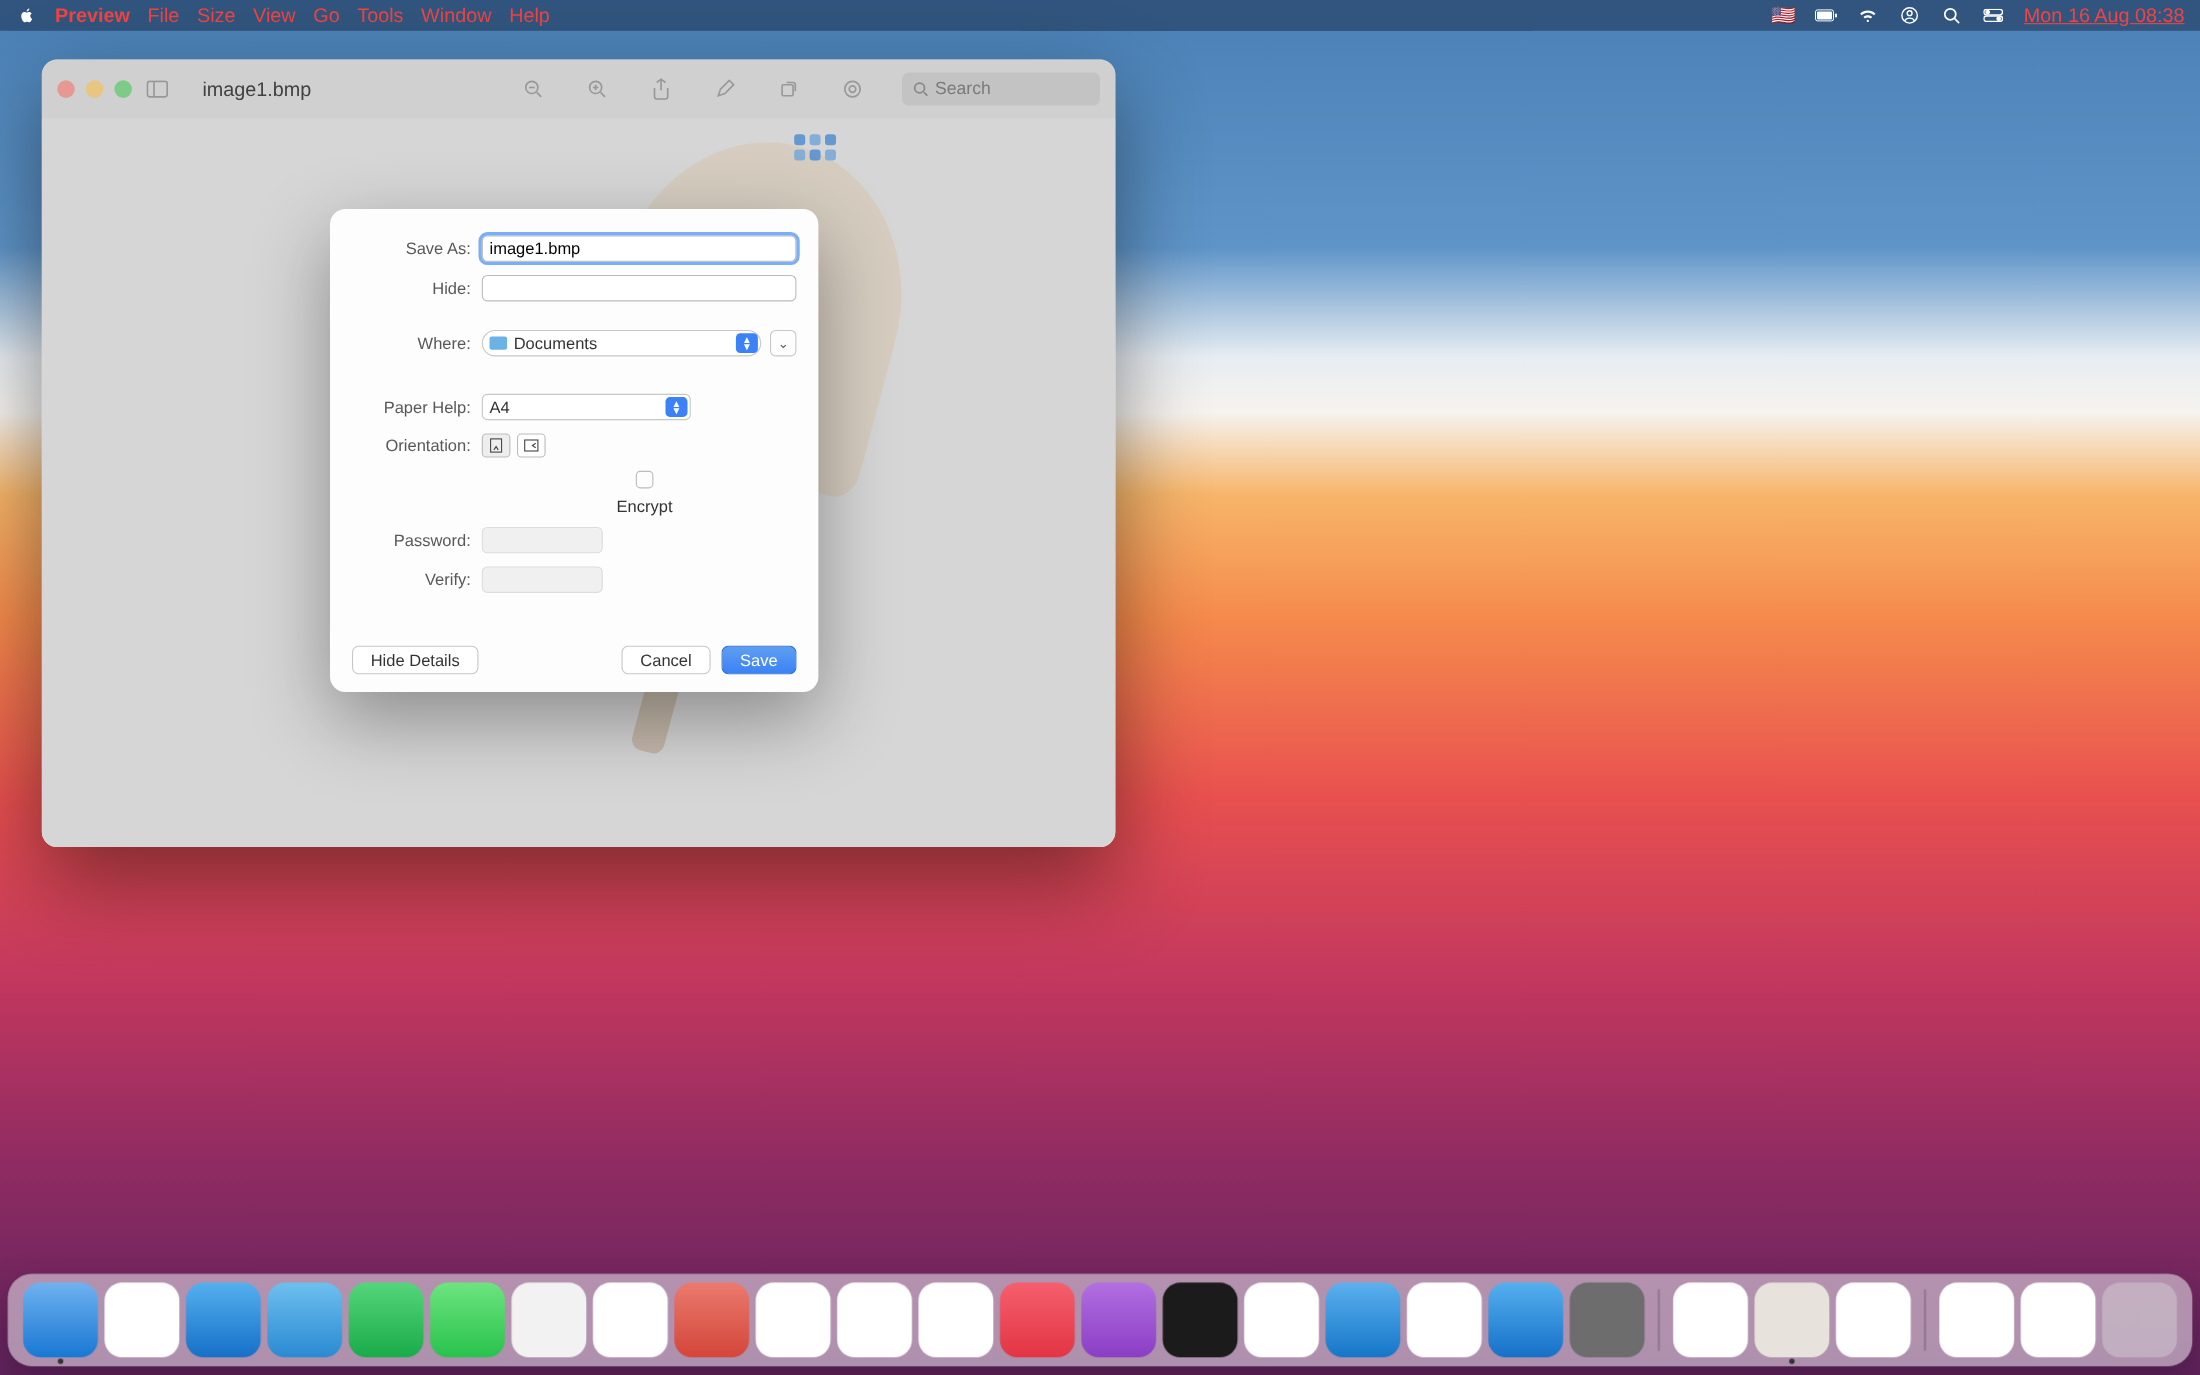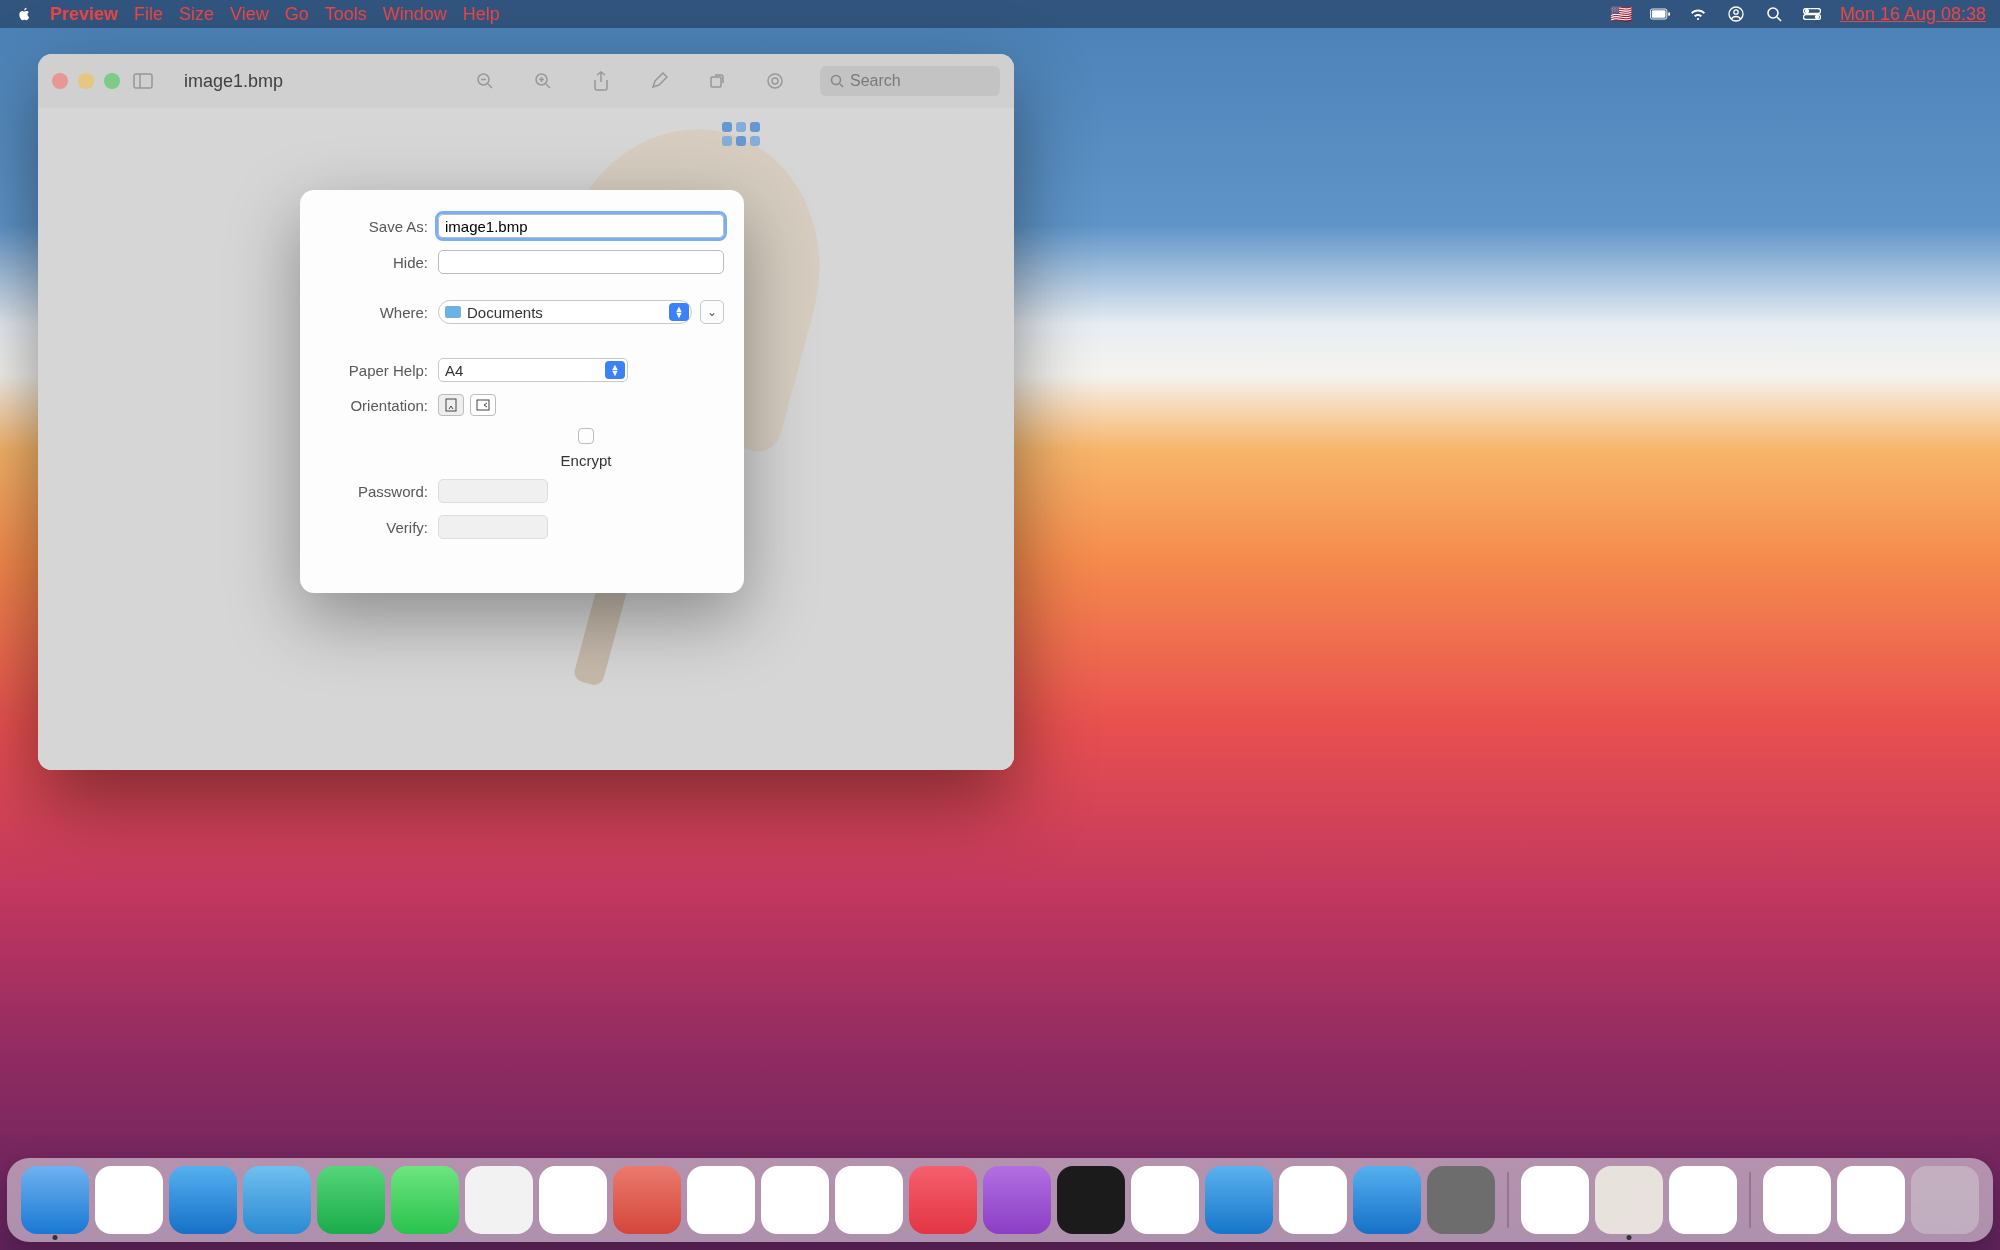--- a/index.html
+++ b/index.html
@@ -274,20 +274,26 @@
   </div>
   <div class="row pw-row">
     <label>Password:</label>
     <div class="field" style="max-width:110px"><input type="text" disabled="" style=""></div>
   </div>
   <div class="row pw-row">
     <label>Verify:</label>
     <div class="field" style="max-width:110px"><input type="text" disabled="" style=""></div>
   </div>
   <div class="divider"></div>
+  <div class="btnrow">
+    <div class="btn">Hide Details</div>
+    <div class="spacer"></div>
+    <div class="btn">Cancel</div>
+    <div class="btn primary">Save</div>
+  </div>
 </div>
 
 <div class="dock">
   <div class="app a1 running">
       <span class="dot"></span>
     </div>
   <div class="app a2"></div>
   <div class="app a3"></div>
   <div class="app a4"></div>
   <div class="app a5"></div>

